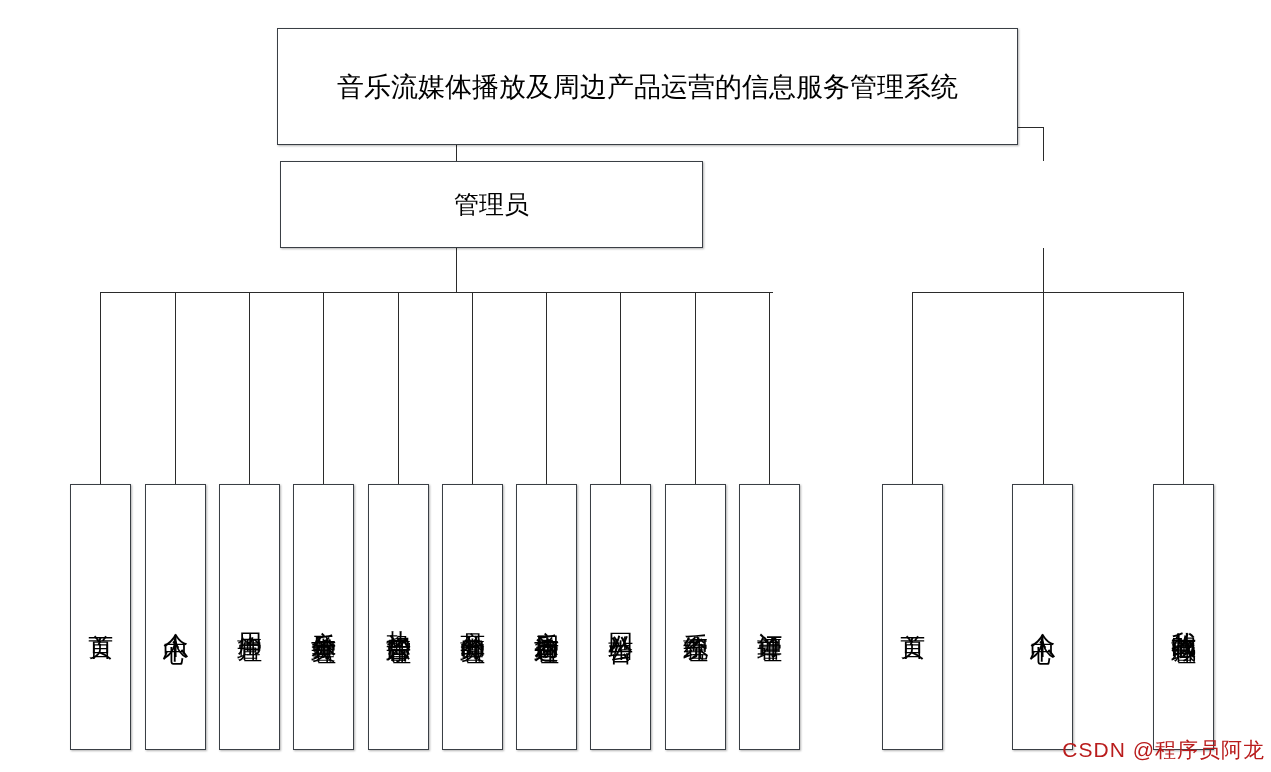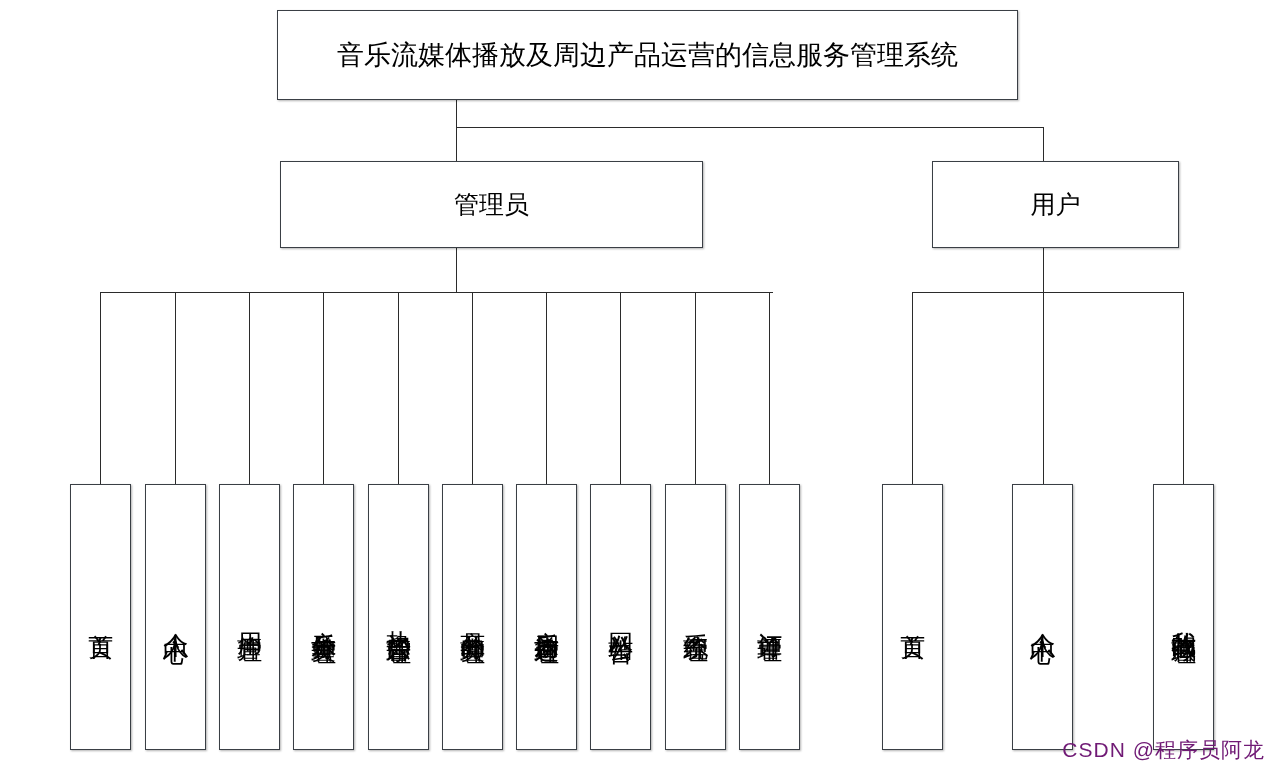--- a/index.html
+++ b/index.html
@@ -66,50 +66,47 @@
   }
   .edge.h { height: 1px; }
   .edge.v { width: 1px; }
 
   
   #watermark {
     position: absolute;
     right: 6px;
     bottom: 8px;
     font-size: 21px;
-    color: #701a75;
+    color: #b91c1c;
     letter-spacing: 1px;
     white-space: nowrap;
     z-index: 5;
     pointer-events: none;
   }
 </style>
 </head>
 <body>
 
 <div id="diagram">
 
-  <div class="node node-root" style="left:277px; top:10px; width:741px; height:90px;">
+  <div class="node node-root" style="left:277px; top:28px; width:741px; height:117px;">
     <span>音乐流媒体播放及周边产品运营的信息服务管理系统</span>
   </div>
 
   <div class="edge v" style="left:456px; top:100px; height:27px;"></div>
 
   <div class="edge h" style="left:456px; top:127px; width:588px;"></div>
 
   <div class="edge v" style="left:456px; top:127px; height:34px;"></div>
   <div class="edge v" style="left:1043px; top:127px; height:34px;"></div>
 
   <div class="node node-role" style="left:280px; top:161px; width:423px; height:87px;">
     <span>管理员</span>
   </div>
 
-  <div class="node node-role" style="left:932px; top:161px; width:247px; height:87px;">
-    <span>用户</span>
-  </div>
 
   <div class="edge v" style="left:456px; top:248px; height:44px;"></div>
   <div class="edge h" style="left:100px; top:292px; width:673px;"></div>
 
   <div class="edge v" style="left:100px;  top:292px; height:192px;"></div>
   <div class="edge v" style="left:175px;  top:292px; height:192px;"></div>
   <div class="edge v" style="left:249px;  top:292px; height:192px;"></div>
   <div class="edge v" style="left:323px;  top:292px; height:192px;"></div>
   <div class="edge v" style="left:398px;  top:292px; height:192px;"></div>
   <div class="edge v" style="left:472px;  top:292px; height:192px;"></div>

